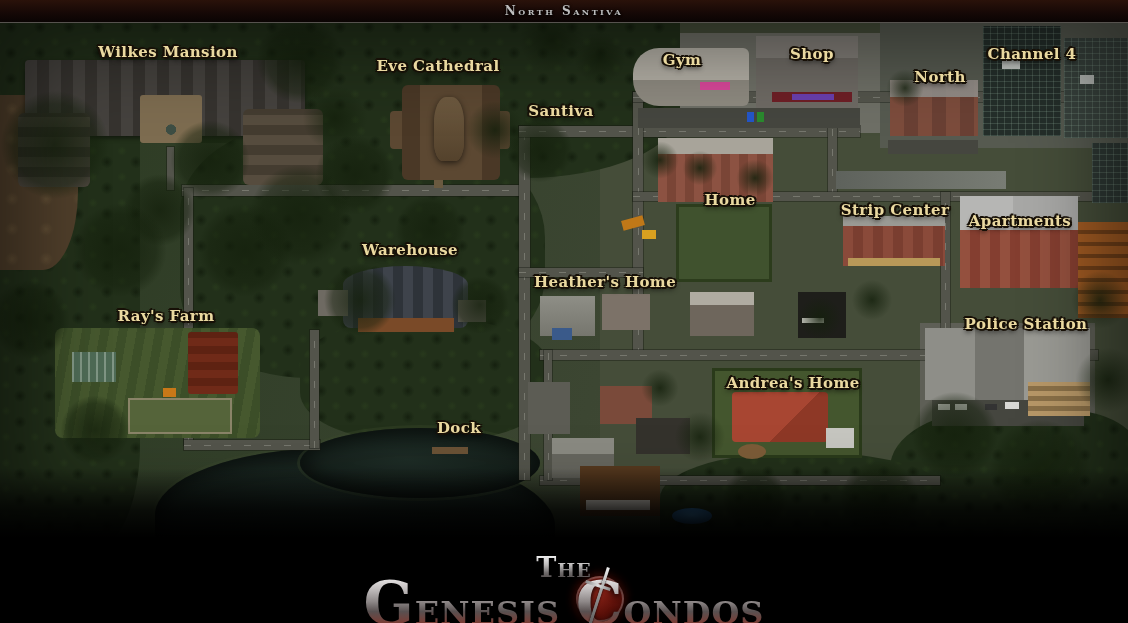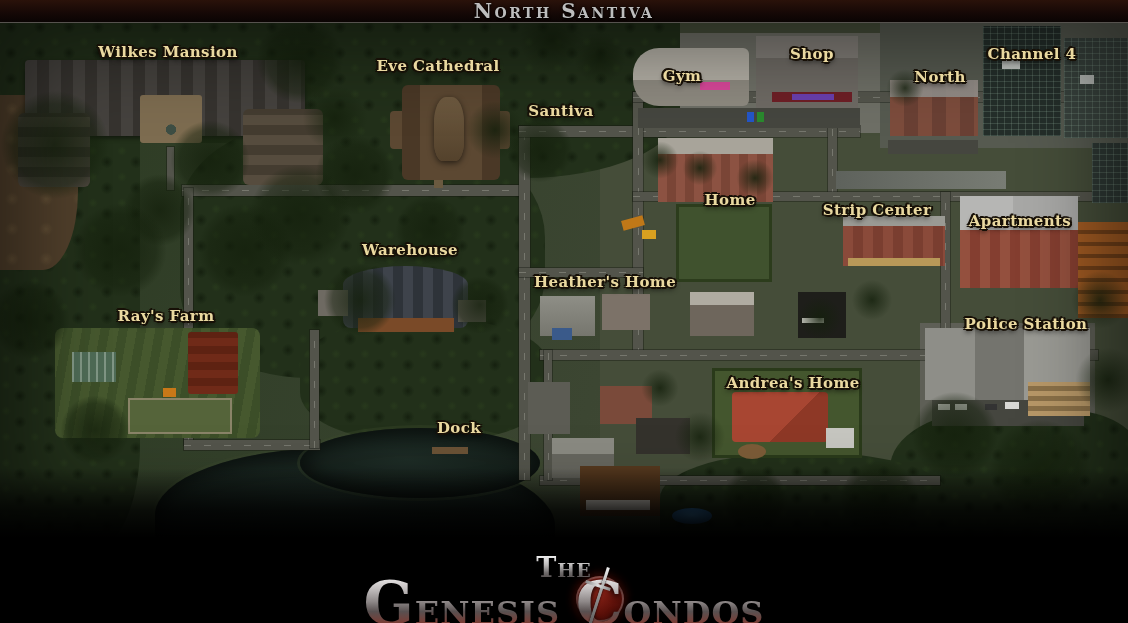--- a/index.html
+++ b/index.html
@@ -4,21 +4,21 @@
 <style>
   * { margin:0; padding:0; box-sizing:border-box; }
   html,body { background:#000; }
   .stage { position:relative; width:1128px; height:623px; background:#000; overflow:hidden;
            font-family:"DejaVu Serif","Liberation Serif",serif; }
 
   
   .titlebar { position:absolute; top:0; left:0; width:100%; height:23px;
     background:linear-gradient(180deg,#2a120a 0%,#150806 60%,#0a0403 100%);
     border-bottom:1px solid #56524e; display:flex; align-items:center; justify-content:center; z-index:5; }
-  .titlebar .t { font-variant:small-caps; font-size:20px; letter-spacing:2.5px; font-weight:bold;
+  .titlebar .t { font-variant:small-caps; font-size:12px; letter-spacing:2.5px; font-weight:bold;
     color:var(--title-color,#bdbdbd); text-shadow:0 1px 2px #000,0 0 3px rgba(0,0,0,.8); }
 
   
   .map { position:absolute; top:23px; left:0; width:1128px; height:515px; overflow:hidden;
     background:linear-gradient(108deg,#2b3a21 0%,#33402a 28%,#3c4632 55%,#444c38 78%,#39432e 100%); }
   .s { position:absolute; }
 
   .plaza1 { left:620px; top:10px; width:260px; height:100px; background:#6e6f66; }
   .plaza2 { left:880px; top:-5px; width:250px; height:130px; background:#565a50; }
   .plaza3 { left:920px; top:300px; width:175px; height:110px; background:#5e5f56; }
@@ -205,22 +205,22 @@
     box-shadow:inset 0 0 80px 25px rgba(0,0,0,.45); }
   .map::after { content:""; position:absolute; left:0; right:0; bottom:0; height:70px; z-index:50; pointer-events:none;
     background:linear-gradient(180deg, rgba(0,0,0,0), rgba(0,0,0,.75) 60%, #000 100%); }
 
   
   .lbl { position:absolute; transform:translateX(-50%); z-index:60; white-space:nowrap; cursor:pointer;
     font-size:15px; font-weight:bold; letter-spacing:.4px; color:var(--label-color,#ead9a0);
     text-shadow:-1px -2px 0 #171007, 2px -1px 0 #171007, -2px 1px 0 #171007, 1px 2px 0 #171007,
       -2px -1px 0 #171007, 2px 1px 0 #171007, 0 3px 5px rgba(0,0,0,.85); }
   .p0 { left:168px; top:20px; } .p1 { left:438px; top:34px; } .p2 { left:561px; top:79px; }
-  .p3 { left:682px; top:44px; } .p4 { left:812px; top:22px; } .p5 { left:940px; top:45px; }
-  .p6 { left:1032px; top:22px; } .p7 { left:730px; top:168px; } .p8 { left:872px; top:178px;padding-left:10px; }
+  .p3 { left:682px; top:28px; } .p4 { left:812px; top:22px; } .p5 { left:940px; top:45px; }
+  .p6 { left:1032px; top:22px; } .p7 { left:730px; top:168px; } .p8 { left:890px; top:178px;padding-left:10px; }
   .p9 { left:1020px; top:189px; } .p10 { left:410px; top:218px; } .p11 { left:605px; top:250px; }
   .p12 { left:166px; top:284px; } .p13 { left:1026px; top:292px; } .p14 { left:793px; top:351px; }
   .p15 { left:459px; top:396px; }
 
   
   .footer { position:absolute; top:538px; left:0; width:100%; height:85px; background:#000;
     display:flex; flex-direction:column; align-items:center; }
   .logo { position:relative; text-align:center; margin-top:16px; }
   .metal { -webkit-background-clip:text; background-clip:text; -webkit-text-fill-color:transparent; color:#c9c7c7; }
   .logo-the { display:block; position:relative; z-index:2; line-height:1; margin-bottom:-6px;

